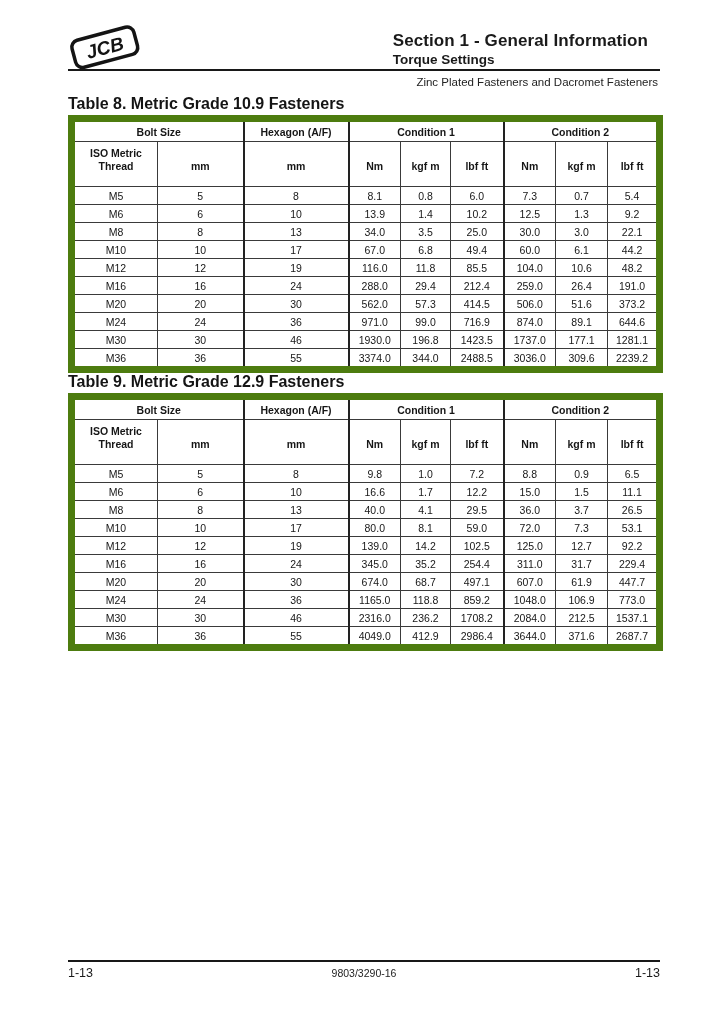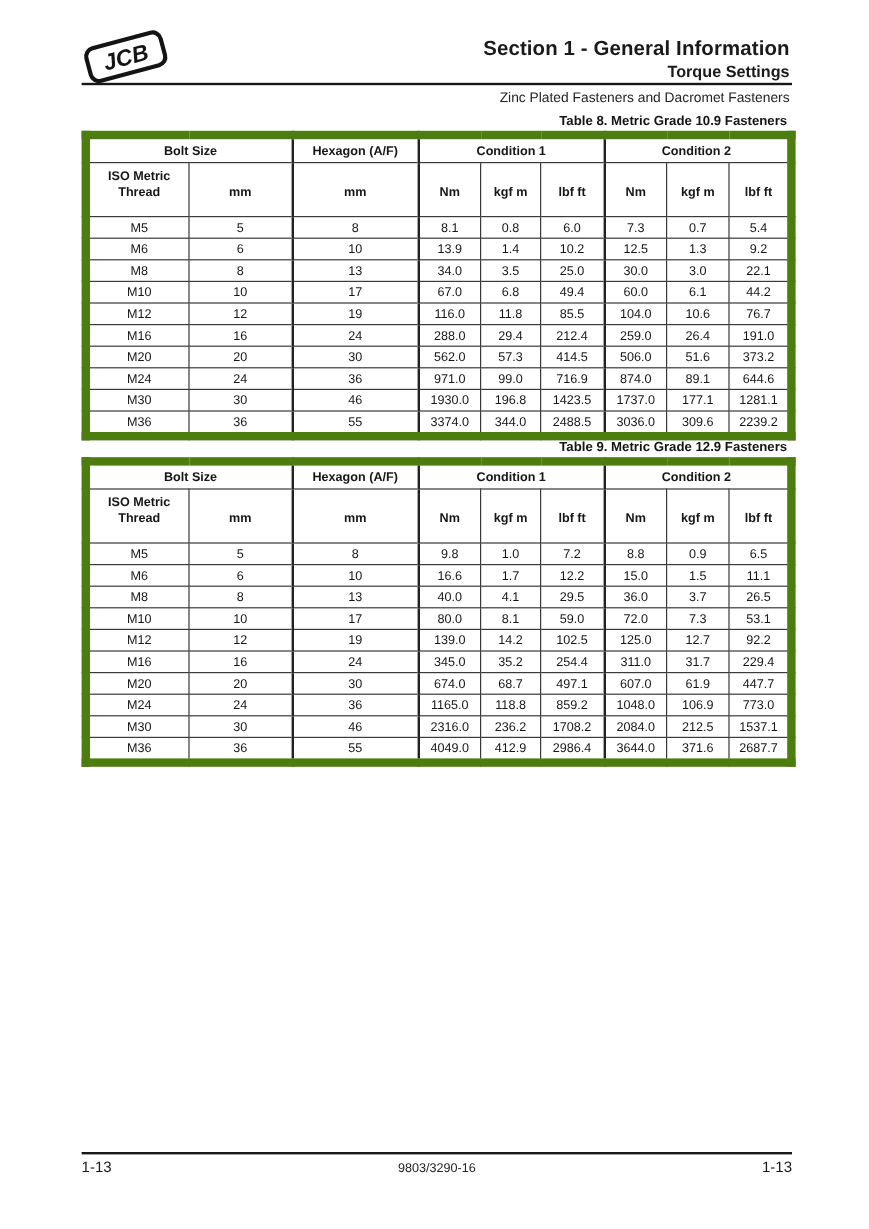--- a/index.html
+++ b/index.html
@@ -9,38 +9,38 @@
     font-family: "Liberation Sans", sans-serif;
     color: #1a1a1a;
     position: relative;
     overflow: hidden;
   }
   .page { position: absolute; inset: 0; }
 
   
   .logo-wrap { position: absolute; left: 56px; top: 18px; }
   .header-text {
-    position: absolute; right: 66px; top: 30px;
-    text-align: right; line-height: 1.25;
+    position: absolute; right: 76px; top: 30px;
+    text-align: left; line-height: 1.25;
   }
   .section-title { font-size: 17px; font-weight: 700; letter-spacing: 0.1px; }
   .page-subtitle { font-size: 13.5px; font-weight: 700; margin-top: 1px; }
   .header-rule {
     position: absolute; left: 68px; right: 64px; top: 69px;
     height: 2px; background: #181818;
   }
   .descriptor {
     position: absolute; right: 66px; top: 76px;
     font-size: 11.5px; color: #232323;
   }
 
   
   .content { position: absolute; left: 68px; top: 95px; width: 588px; }
   .table-caption {
-    text-align: right; font-size: 11px; font-weight: 700;
+    text-align: left; font-size: 16px; font-weight: 700;
     margin: 0 0 2px 0; color: #141414;
   }
   .caption-2 { }
   table.torque-table {
     border-collapse: collapse;
     table-layout: fixed;
     width: 588px;
     border: 7px solid #4d7c0f;
     font-size: 10.5px;
     color: #161616;
@@ -184,21 +184,21 @@
             </tr>
             <tr>
               <td>M12</td>
               <td class="gsep">12</td>
               <td class="gsep">19</td>
               <td>116.0</td>
               <td>11.8</td>
               <td class="gsep">85.5</td>
               <td>104.0</td>
               <td>10.6</td>
-              <td>76.7</td>
+              <td>48.2</td>
             </tr>
             <tr>
               <td>M16</td>
               <td class="gsep">16</td>
               <td class="gsep">24</td>
               <td>288.0</td>
               <td>29.4</td>
               <td class="gsep">212.4</td>
               <td>259.0</td>
               <td>26.4</td>

